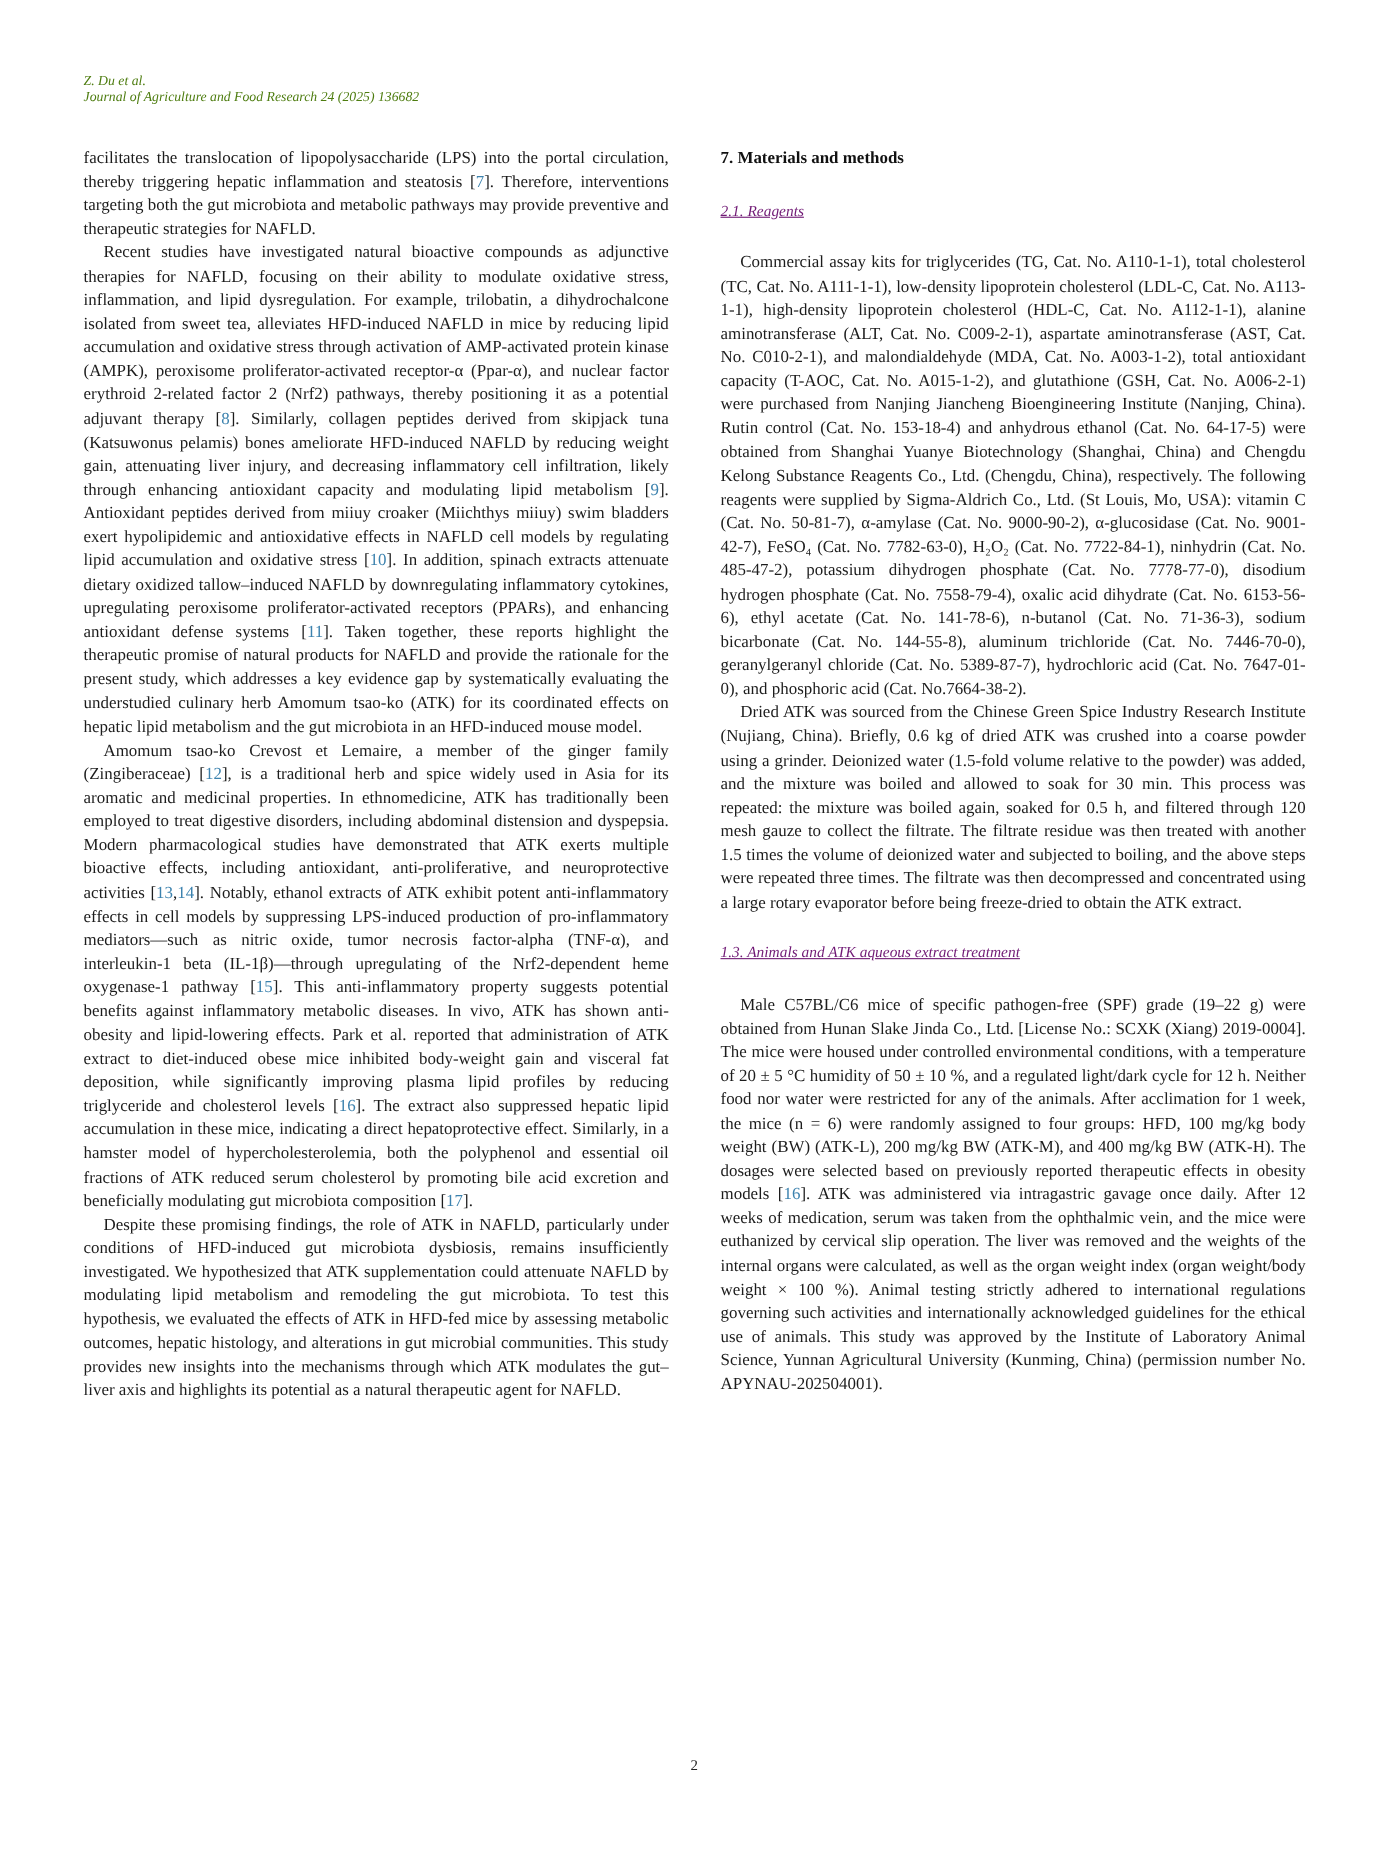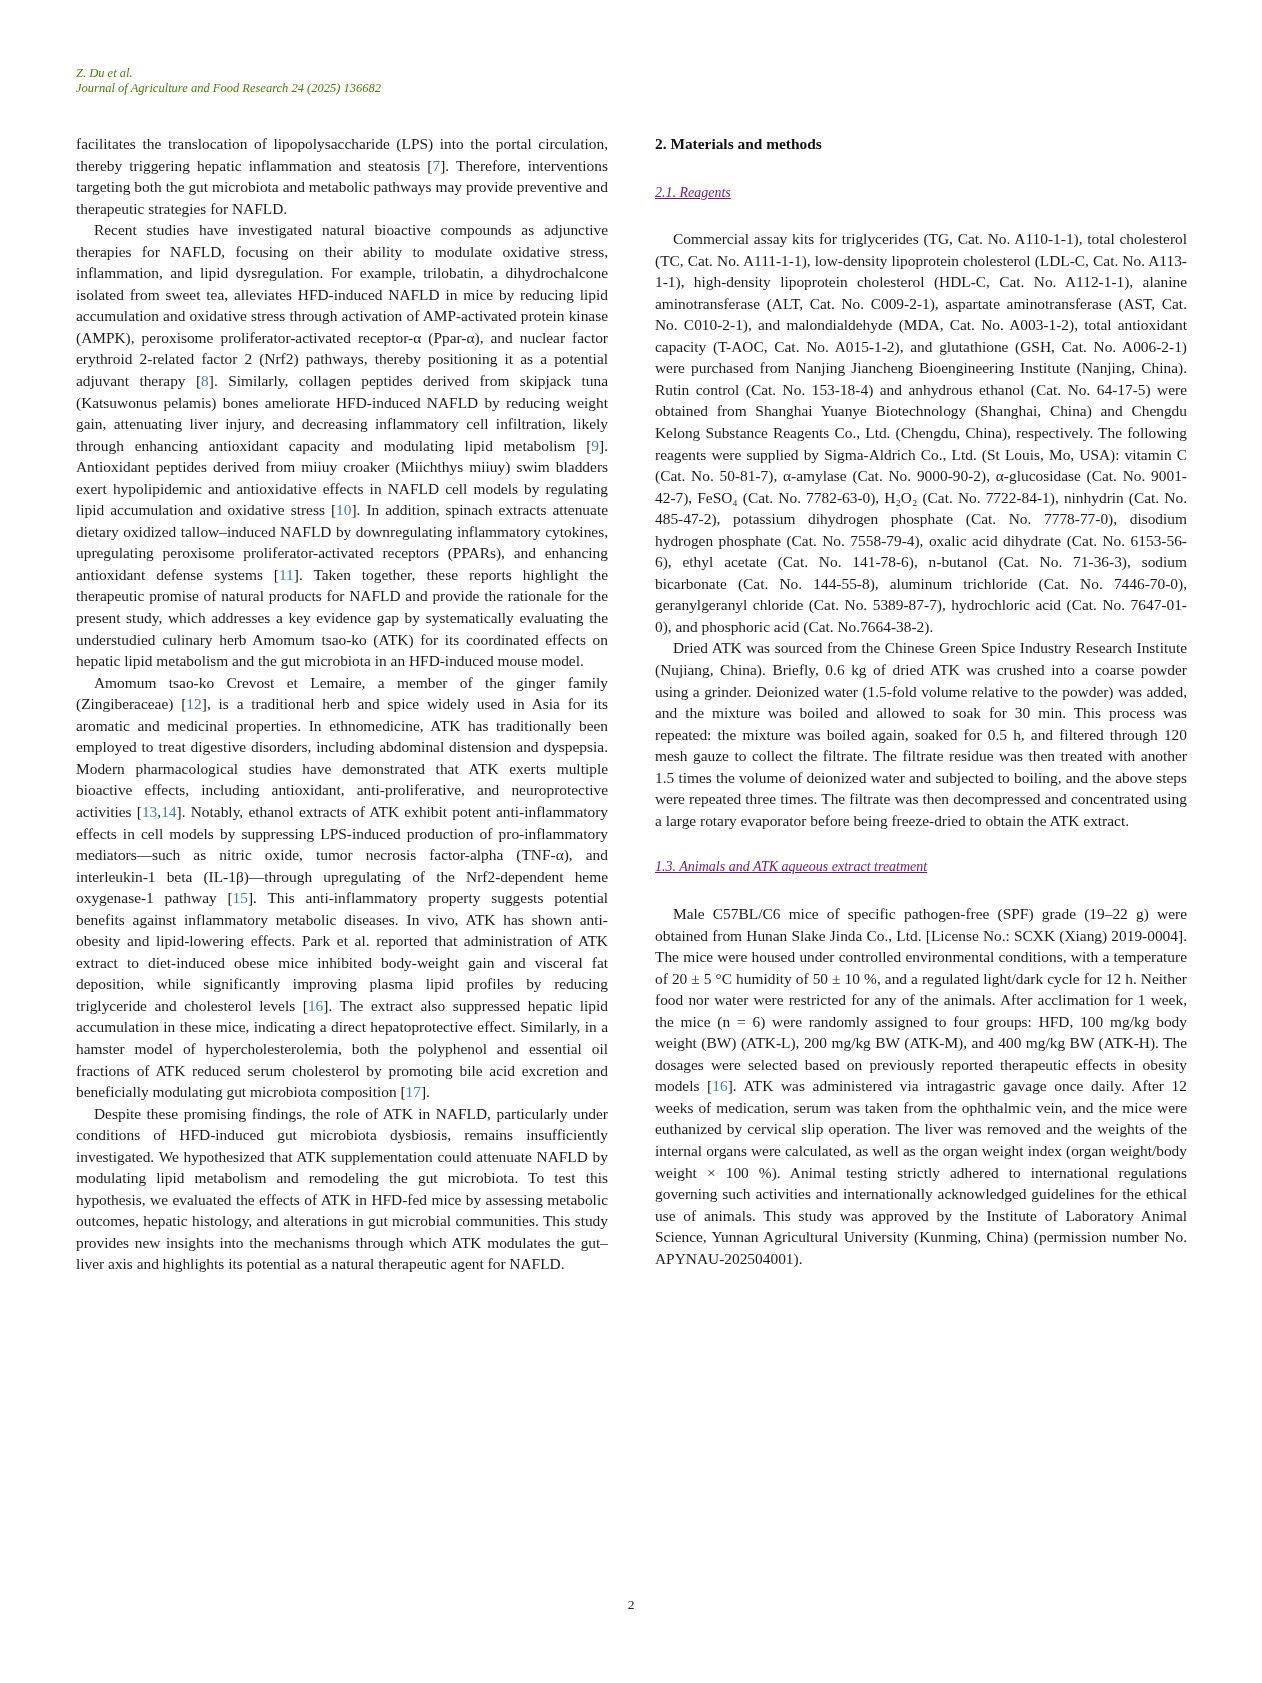--- a/index.html
+++ b/index.html
@@ -59,21 +59,21 @@
   </div>
 
   <div class="columns">
     <div class="col" id="col-left">
         <p class="para"><span>facilitates the translocation of lipopolysaccharide (LPS) into the portal circulation, thereby triggering hepatic inflammation and steatosis [</span><span class="ref">7</span><span>]. Therefore, interventions targeting both the gut microbiota and metabolic pathways may provide preventive and therapeutic strategies for NAFLD.</span></p>
         <p class="para indent"><span>Recent studies have investigated natural bioactive compounds as adjunctive therapies for NAFLD, focusing on their ability to modulate oxidative stress, inflammation, and lipid dysregulation. For example, trilobatin, a dihydrochalcone isolated from sweet tea, alleviates HFD-induced NAFLD in mice by reducing lipid accumulation and oxidative stress through activation of AMP-activated protein kinase (AMPK), peroxisome proliferator-activated receptor-α (</span><span class="it">Ppar-α</span><span>), and nuclear factor erythroid 2-related factor 2 (Nrf2) pathways, thereby positioning it as a potential adjuvant therapy [</span><span class="ref">8</span><span>]. Similarly, collagen peptides derived from skipjack tuna (</span><span class="it">Katsuwonus pelamis</span><span>) bones ameliorate HFD-induced NAFLD by reducing weight gain, attenuating liver injury, and decreasing inflammatory cell infiltration, likely through enhancing antioxidant capacity and modulating lipid metabolism [</span><span class="ref">9</span><span>]. Antioxidant peptides derived from miiuy croaker (</span><span class="it">Miichthys miiuy</span><span>) swim bladders exert hypolipidemic and antioxidative effects in NAFLD cell models by regulating lipid accumulation and oxidative stress [</span><span class="ref">10</span><span>]. In addition, spinach extracts attenuate dietary oxidized tallow–induced NAFLD by downregulating inflammatory cytokines, upregulating peroxisome proliferator-activated receptors (PPARs), and enhancing antioxidant defense systems [</span><span class="ref">11</span><span>]. Taken together, these reports highlight the therapeutic promise of natural products for NAFLD and provide the rationale for the present study, which addresses a key evidence gap by systematically evaluating the understudied culinary herb </span><span class="it">Amomum tsao-ko</span><span> (ATK) for its coordinated effects on hepatic lipid metabolism and the gut microbiota in an HFD-induced mouse model.</span></p>
         <p class="para indent"><span class="it">Amomum tsao-ko</span><span> Crevost et Lemaire, a member of the ginger family (Zingiberaceae) [</span><span class="ref">12</span><span>], is a traditional herb and spice widely used in Asia for its aromatic and medicinal properties. In ethnomedicine, ATK has traditionally been employed to treat digestive disorders, including abdominal distension and dyspepsia. Modern pharmacological studies have demonstrated that ATK exerts multiple bioactive effects, including antioxidant, anti-proliferative, and neuroprotective activities [</span><span class="ref">13</span><span>,</span><span class="ref">14</span><span>]. Notably, ethanol extracts of ATK exhibit potent anti-inflammatory effects in cell models by suppressing LPS-induced production of pro-inflammatory mediators—such as nitric oxide, tumor necrosis factor-alpha (TNF-α), and interleukin-1 beta (IL-1β)—through upregulating of the Nrf2-dependent heme oxygenase-1 pathway [</span><span class="ref">15</span><span>]. This anti-inflammatory property suggests potential benefits against inflammatory metabolic diseases. </span><span class="it">In vivo</span><span>, ATK has shown anti-obesity and lipid-lowering effects. Park et al. reported that administration of ATK extract to diet-induced obese mice inhibited body-weight gain and visceral fat deposition, while significantly improving plasma lipid profiles by reducing triglyceride and cholesterol levels [</span><span class="ref">16</span><span>]. The extract also suppressed hepatic lipid accumulation in these mice, indicating a direct hepatoprotective effect. Similarly, in a hamster model of hypercholesterolemia, both the polyphenol and essential oil fractions of ATK reduced serum cholesterol by promoting bile acid excretion and beneficially modulating gut microbiota composition [</span><span class="ref">17</span><span>].</span></p>
         <p class="para indent"><span>Despite these promising findings, the role of ATK in NAFLD, particularly under conditions of HFD-induced gut microbiota dysbiosis, remains insufficiently investigated. We hypothesized that ATK supplementation could attenuate NAFLD by modulating lipid metabolism and remodeling the gut microbiota. To test this hypothesis, we evaluated the effects of ATK in HFD-fed mice by assessing metabolic outcomes, hepatic histology, and alterations in gut microbial communities. This study provides new insights into the mechanisms through which ATK modulates the gut–liver axis and highlights its potential as a natural therapeutic agent for NAFLD.</span></p>
       </div>
     <div class="col" id="col-right">
-        <h2 class="section">2.  Materials and methods</h2>
+        <h2 class="section">7.  Materials and methods</h2>
         <h3 class="subsection">2.1.  Reagents</h3>
         <p class="para indent"><span>Commercial assay kits for triglycerides (TG, Cat. No. A110-1-1), total cholesterol (TC, Cat. No. A111-1-1), low-density lipoprotein cholesterol (LDL-C, Cat. No. A113-1-1), high-density lipoprotein cholesterol (HDL-C, Cat. No. A112-1-1), alanine aminotransferase (ALT, Cat. No. C009-2-1), aspartate aminotransferase (AST, Cat. No. C010-2-1), and malondialdehyde (MDA, Cat. No. A003-1-2), total antioxidant capacity (T-AOC, Cat. No. A015-1-2), and glutathione (GSH, Cat. No. A006-2-1) were purchased from Nanjing Jiancheng Bioengineering Institute (Nanjing, China). Rutin control (Cat. No. 153-18-4) and anhydrous ethanol (Cat. No. 64-17-5) were obtained from Shanghai Yuanye Biotechnology (Shanghai, China) and Chengdu Kelong Substance Reagents Co., Ltd. (Chengdu, China), respectively. The following reagents were supplied by Sigma-Aldrich Co., Ltd. (St Louis, Mo, USA): vitamin C (Cat. No. 50-81-7), α-amylase (Cat. No. 9000-90-2), α-glucosidase (Cat. No. 9001-42-7), FeSO₄ (Cat. No. 7782-63-0), H₂O₂ (Cat. No. 7722-84-1), ninhydrin (Cat. No. 485-47-2), potassium dihydrogen phosphate (Cat. No. 7778-77-0), disodium hydrogen phosphate (Cat. No. 7558-79-4), oxalic acid dihydrate (Cat. No. 6153-56-6), ethyl acetate (Cat. No. 141-78-6), n-butanol (Cat. No. 71-36-3), sodium bicarbonate (Cat. No. 144-55-8), aluminum trichloride (Cat. No. 7446-70-0), geranylgeranyl chloride (Cat. No. 5389-87-7), hydrochloric acid (Cat. No. 7647-01-0), and phosphoric acid (Cat. No.7664-38-2).</span></p>
         <p class="para indent"><span>Dried ATK was sourced from the Chinese Green Spice Industry Research Institute (Nujiang, China). Briefly, 0.6 kg of dried ATK was crushed into a coarse powder using a grinder. Deionized water (1.5-fold volume relative to the powder) was added, and the mixture was boiled and allowed to soak for 30 min. This process was repeated: the mixture was boiled again, soaked for 0.5 h, and filtered through 120 mesh gauze to collect the filtrate. The filtrate residue was then treated with another 1.5 times the volume of deionized water and subjected to boiling, and the above steps were repeated three times. The filtrate was then decompressed and concentrated using a large rotary evaporator before being freeze-dried to obtain the ATK extract.</span></p>
         <h3 class="subsection">1.3.  Animals and ATK aqueous extract treatment</h3>
         <p class="para indent"><span>Male C57BL/C6 mice of specific pathogen-free (SPF) grade (19–22 g) were obtained from Hunan Slake Jinda Co., Ltd. [License No.: SCXK (Xiang) 2019-0004]. The mice were housed under controlled environmental conditions, with a temperature of 20 ± 5 °C humidity of 50 ± 10 %, and a regulated light/dark cycle for 12 h. Neither food nor water were restricted for any of the animals. After acclimation for 1 week, the mice (n = 6) were randomly assigned to four groups: HFD, 100 mg/kg body weight (BW) (ATK-L), 200 mg/kg BW (ATK-M), and 400 mg/kg BW (ATK-H). The dosages were selected based on previously reported therapeutic effects in obesity models [</span><span class="ref">16</span><span>]. ATK was administered via intragastric gavage once daily. After 12 weeks of medication, serum was taken from the ophthalmic vein, and the mice were euthanized by cervical slip operation. The liver was removed and the weights of the internal organs were calculated, as well as the organ weight index (organ weight/body weight × 100 %). Animal testing strictly adhered to international regulations governing such activities and internationally acknowledged guidelines for the ethical use of animals. This study was approved by the Institute of Laboratory Animal Science, Yunnan Agricultural University (Kunming, China) (permission number No. APYNAU-202504001).</span></p>
       </div>
   </div>
 
   <div class="page-number">2</div>
 </div>

